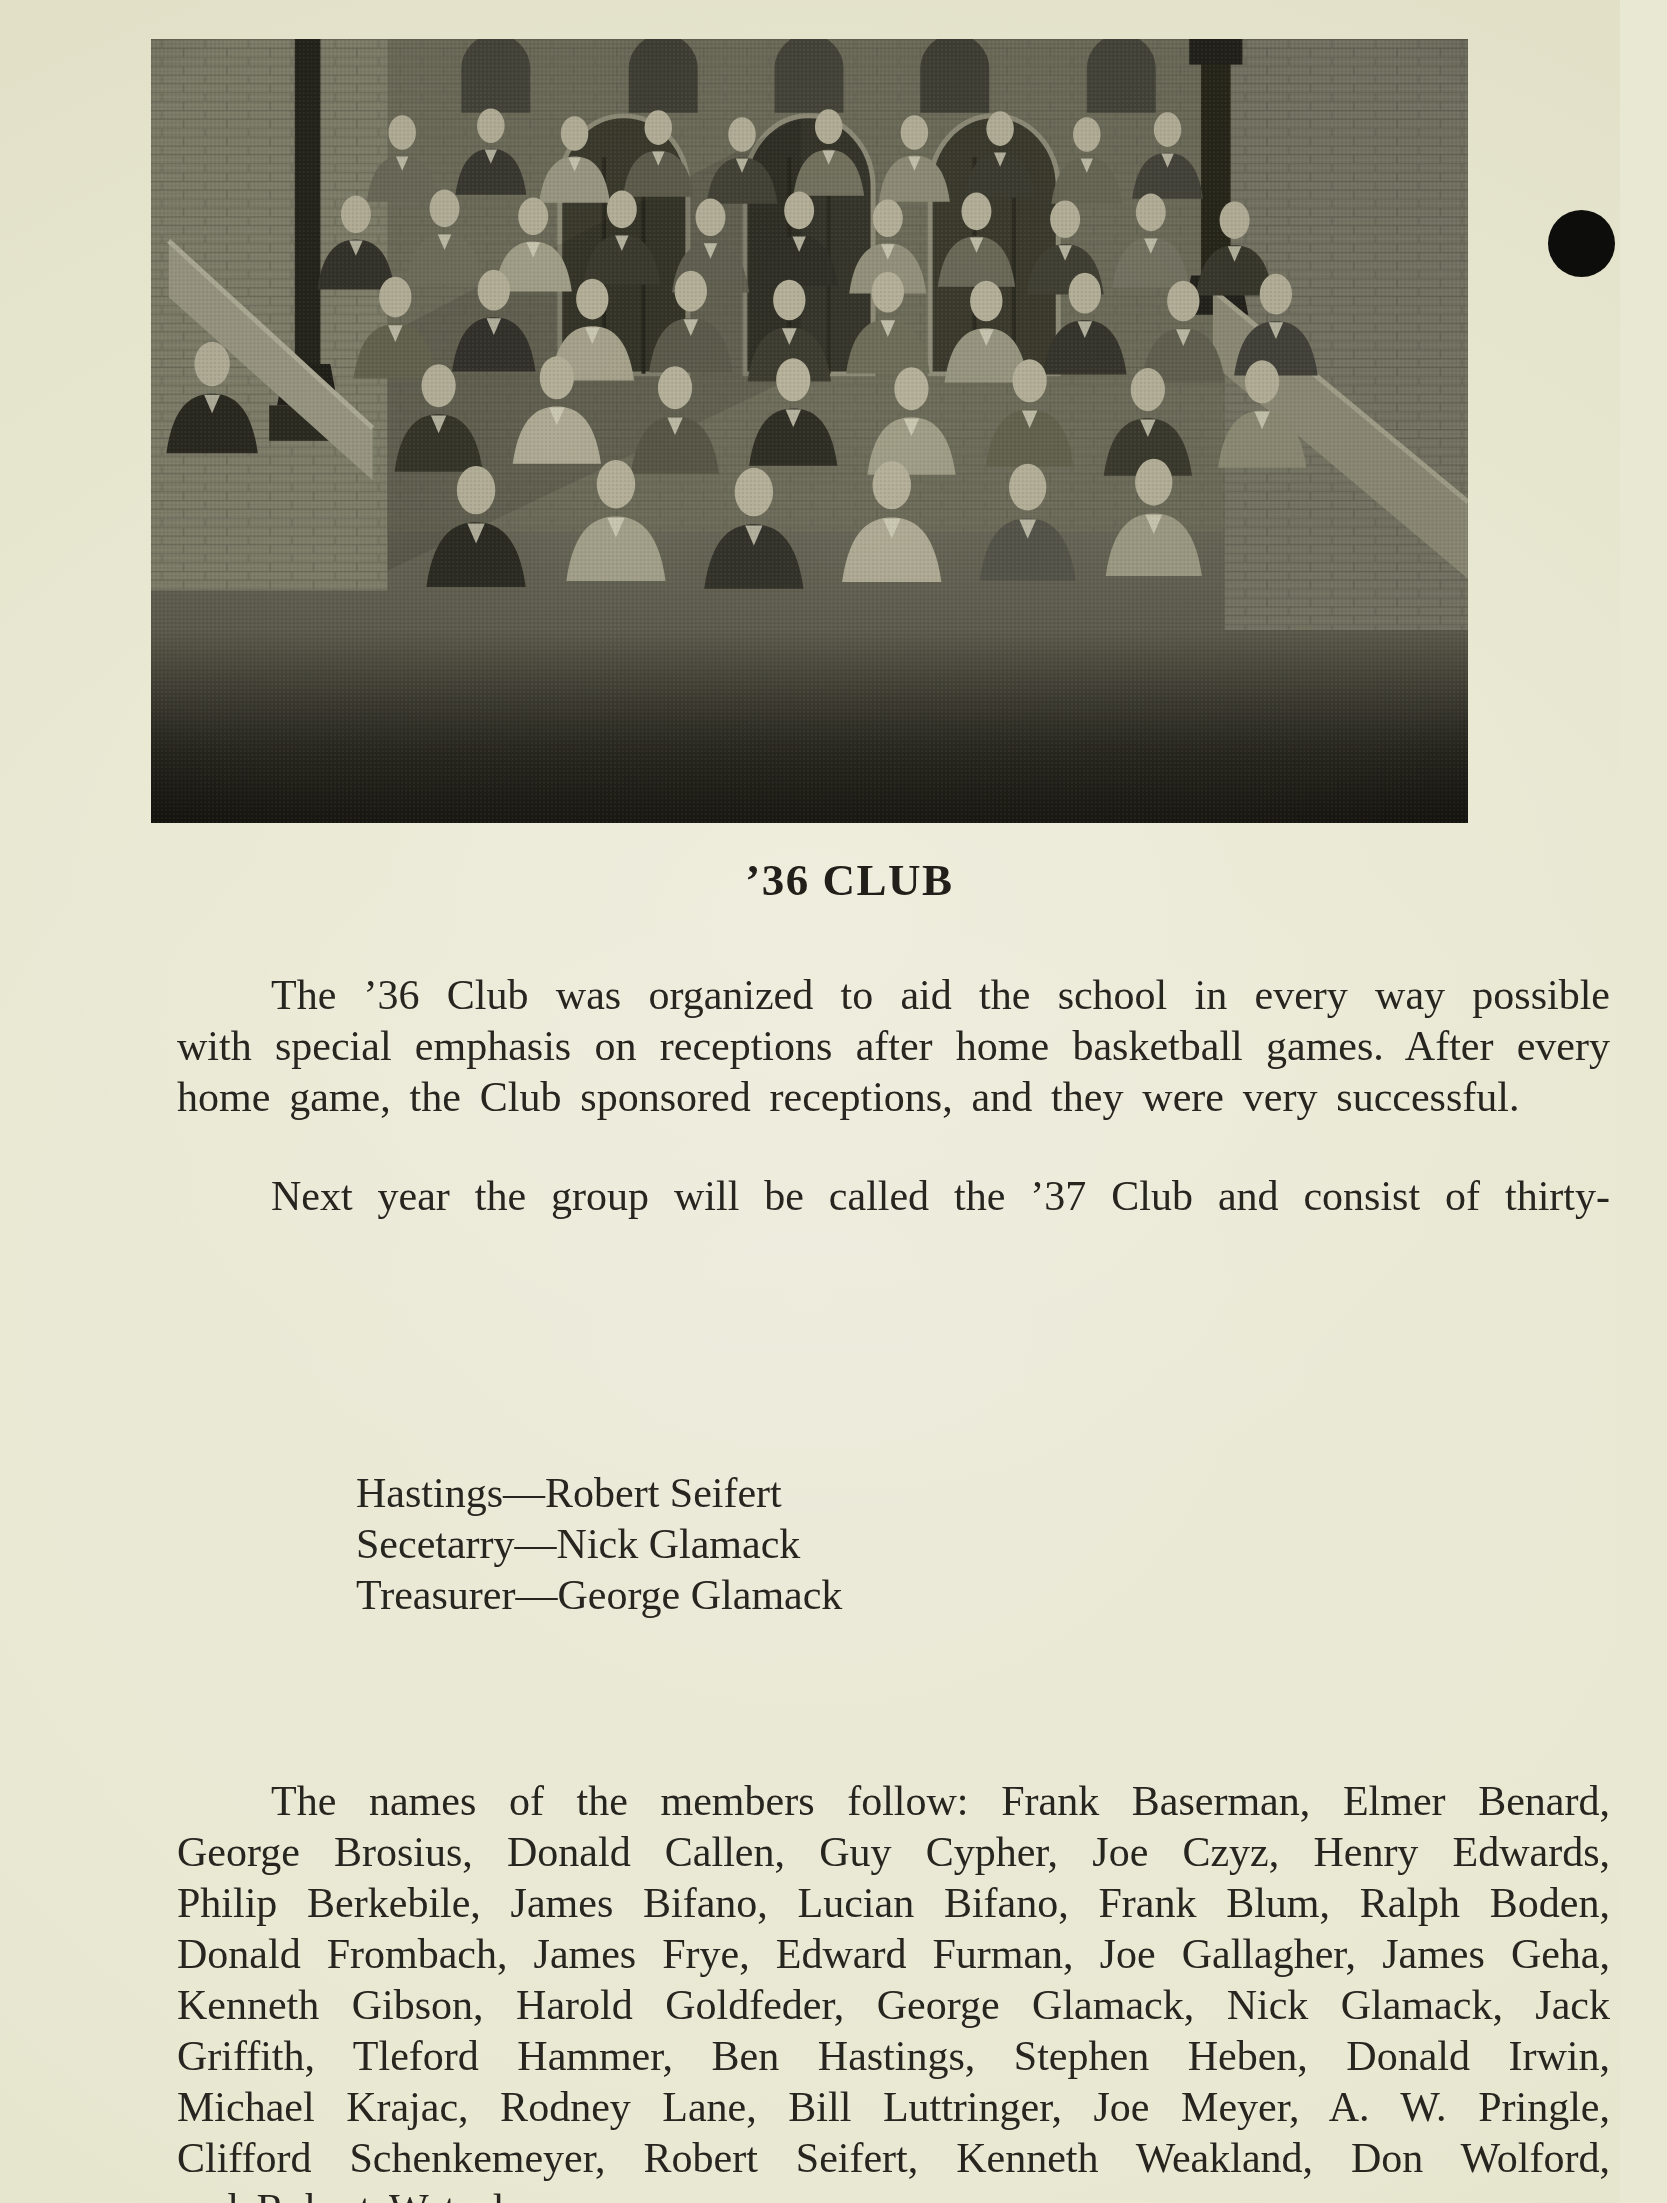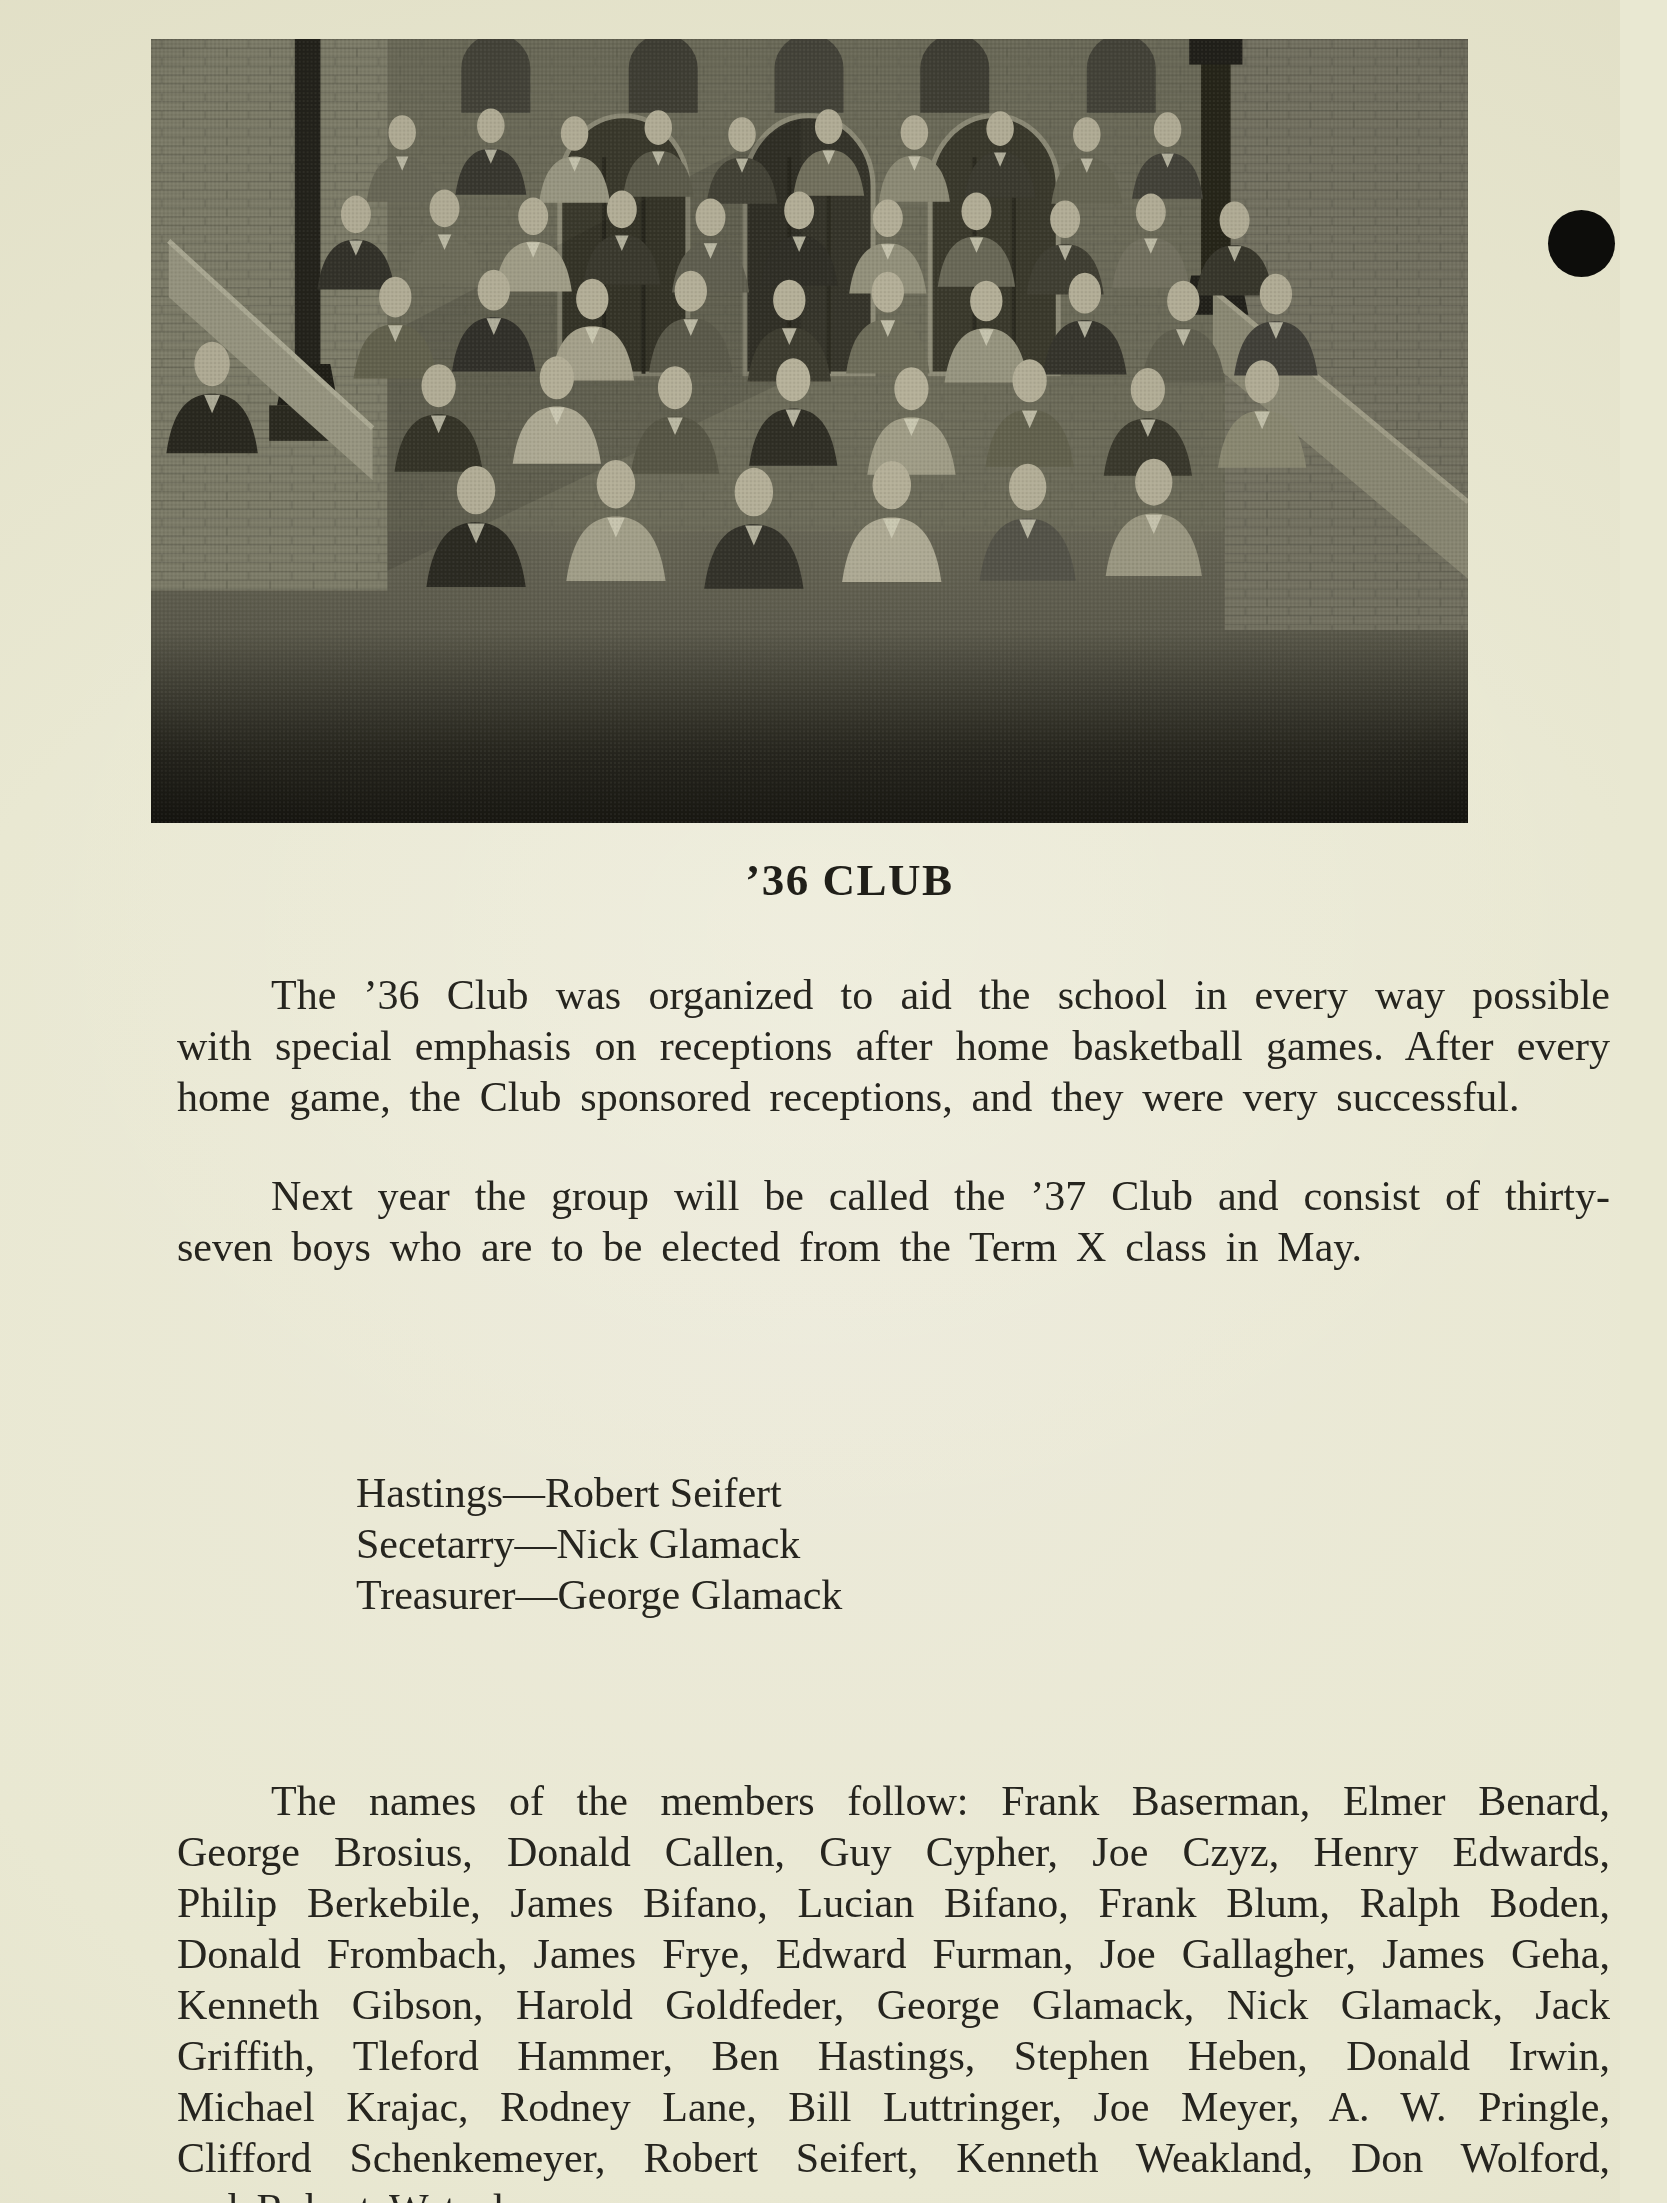--- a/index.html
+++ b/index.html
@@ -186,21 +186,20 @@
   <h1 class="title">’36 CLUB</h1>
 
   <section class="sec p1">
     <p class="jline ind">The ’36 Club was organized to aid the school in every way possible</p>
     <p class="jline">with special emphasis on receptions after home basketball games. After every</p>
     <p class="jlast">home game, the Club sponsored receptions, and they were very successful.</p>
   </section>
 
   <section class="sec p2">
     <p class="jline ind">Next year the group will be called the ’37 Club and consist of thirty-</p>
-    <p class="jlast">seven boys who are to be elected from the Term X class in May.</p>
   </section>
 
 
   <section class="sec officers">
     <p class="oline"><span>Hastings</span><span>—</span><span>Robert Seifert</span></p>
     <p class="oline"><span>Secetarry</span><span>—</span><span>Nick Glamack</span></p>
     <p class="oline"><span>Treasurer</span><span>—</span><span>George Glamack</span></p>
   </section>
 
   <section class="sec p4">

